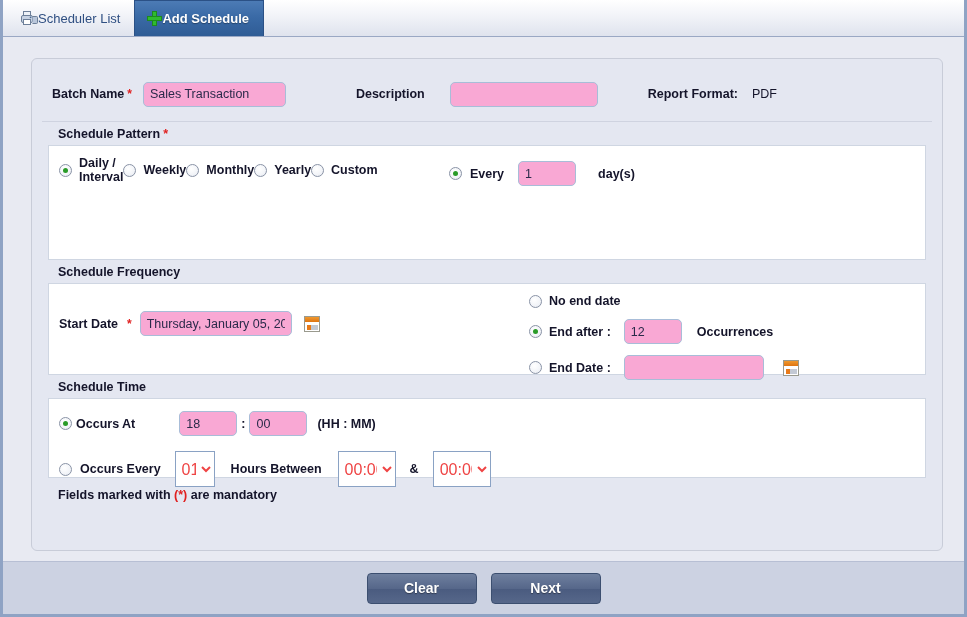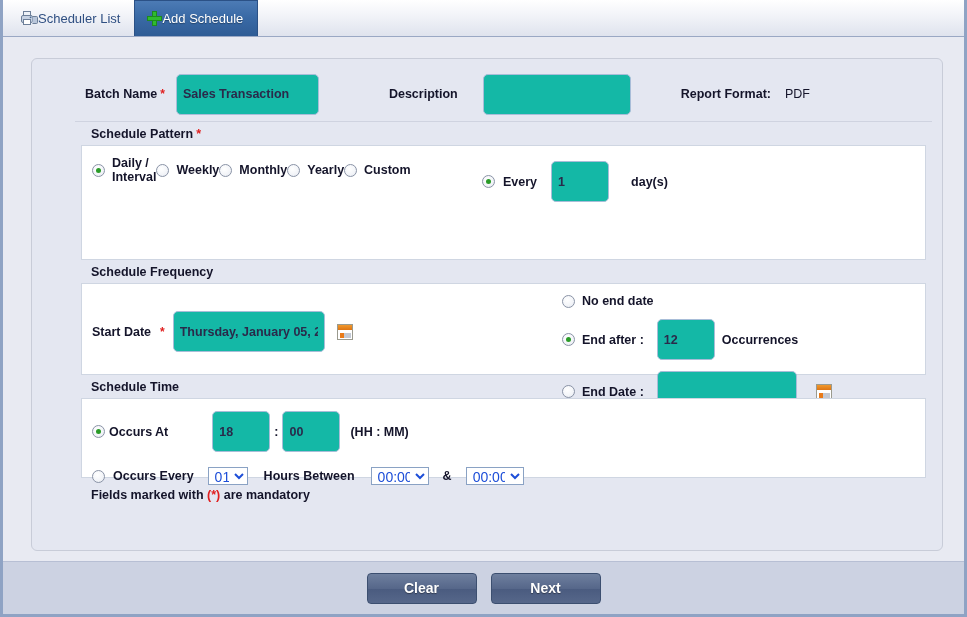--- a/index.html
+++ b/index.html
@@ -50,21 +50,21 @@
   .tab.inactive {
     color: #2f4f82;
     background: transparent;
   }
   .tab.active {
     color: #ffffff;
     background: linear-gradient(to bottom, #4c7bb5 0%, #3a6aa6 45%, #2f5c95 100%);
     border-top: 1px solid #2b5186;
     border-left: 1px solid #2b5186;
     border-right: 1px solid #2b5186;
-    font-weight: normal;
+    font-weight: bold;
     text-shadow: 0 1px 1px rgba(0,0,0,.35);
   }
   .tab-icon { display: inline-block; line-height: 0; }
   .plus-icon {
     width: 15px; height: 15px; position: relative; display: inline-block;
   }
   .plus-icon::before, .plus-icon::after {
     content: ""; position: absolute; background: #2fbb2f;
     border: 1px solid #1d8a1d;
     box-sizing: border-box;
@@ -76,47 +76,45 @@
   .card {
     position: absolute;
     left: 28px;
     top: 58px;
     width: 912px;
     height: 493px;
     background: #e4e7f1;
     border: 1px solid #c8ccd8;
     border-radius: 6px;
     box-sizing: border-box;
-    padding-left: 33px;
   }
 
   
   .toprow {
     position: relative;
     height: 54px;
     margin: 8px 10px 0 10px;
     border-bottom: 1px solid #cfd3e0;
     display: flex;
     align-items: center;
   }
   .lbl { font-size: 12.5px; font-weight: bold; color: #14142a; white-space: nowrap; }
   .req { color: #e02020; font-weight: bold; margin-left: 3px; }
 
   input.txt {
     font-family: "Liberation Sans", sans-serif;
     font-size: 12.5px;
     color: #2a2a4a;
-    background: #14b8a6;
+    background: #f9a8d4;
     border: 1px solid #a8bdd8;
     border-radius: 5px;
     padding: 3px 6px;
     box-sizing: border-box;
-    height: 41px;
+    height: 25px;
     outline: none;
-    font-weight: bold;
   }
 
   
   .section { margin: 0 16px; }
   .section-title {
     font-size: 12.5px;
     font-weight: bold;
     color: #14142a;
     padding: 5px 0 4px 10px;
   }
@@ -205,25 +203,25 @@
     background: #e87a19;
     box-shadow: 7px 0 0 #c3c9d4, 3.5px 0 0 #c3c9d4;
   }
 
   
   .time-panel { height: 80px; position: relative; padding: 12px 0 0 10px; }
   .time-row1 { display: flex; align-items: center; gap: 4px; }
   .time-row2 { display: flex; align-items: center; gap: 8px; margin-top: 15px; }
   select.sel {
     font-family: "Liberation Sans", sans-serif;
-    font-size: 14px;
-    color: #1d4ed8;
+    font-size: 16px;
+    color: #ef4444;
     border: 1px solid #8aa2c4;
     background: #ffffff;
-    height: 18px;
+    height: 36px;
     padding: 0 2px;
     box-sizing: border-box;
     outline: none;
   }
 
   .mandatory {
     font-size: 12.5px;
     font-weight: bold;
     color: #14142a;
     padding: 10px 0 0 26px;
@@ -339,21 +337,21 @@
         </div>
         <div class="end-col">
           <div class="radio-row">
             <span class="radio"></span>
             <span>No end date</span>
           </div>
           <div class="radio-row">
             <span class="radio on"></span>
             <span>End after :</span>
             <input class="txt" style="width: 58px; margin-left: 6px;" value="12">
-            <span class="lbl" style="">Occurrences</span>
+            <span class="lbl" style="margin-left:8px;">Occurrences</span>
           </div>
           <div class="radio-row">
             <span class="radio"></span>
             <span>End Date :</span>
             <input class="txt" style="width: 140px; margin-left: 6px;" value="">
             <span class="cal-icon" style="margin-left:12px;"></span>
           </div>
         </div>
       </div>
     </div>

